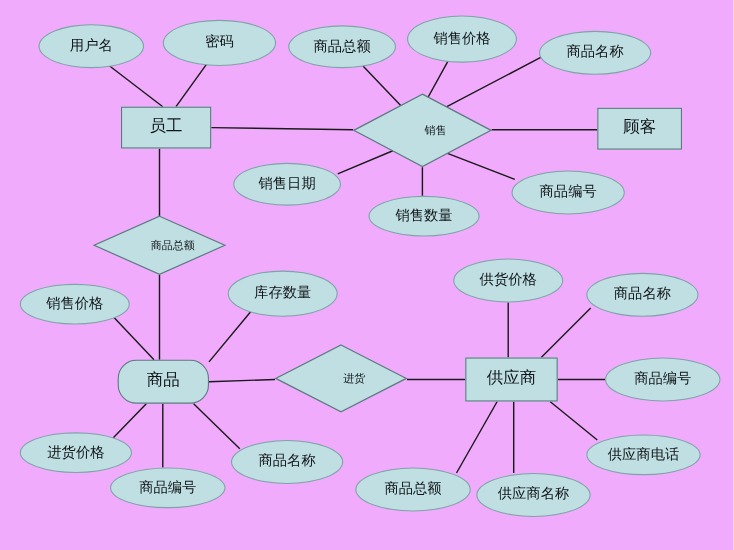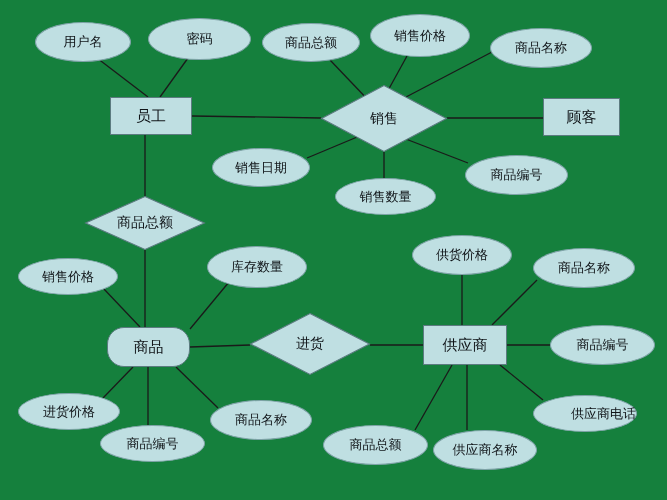--- a/index.html
+++ b/index.html
@@ -1,21 +1,21 @@
 <!DOCTYPE html>
 <html><head>
 <meta charset="utf-8">
 <style>
   html,body{margin:0;padding:0;background:#ffffff;}
   #canvas{
     position:relative;
     width:667px;height:500px;
-    background:#15803d;
+    background:#f0abfc;
     overflow:hidden;
-    font-family:Liberation Sans, sans-serif;
+    font-family:Liberation Mono, monospace;
   }
   #edges{position:absolute;left:0;top:0;width:667px;height:500px;}
   .node{
     position:absolute;
     display:flex;align-items:center;justify-content:center;
     text-align:center;
     color:#101418;
     box-sizing:border-box;
     line-height:1.05;
     user-select:none;
@@ -28,23 +28,23 @@
   }
   .ellipse{
     background:#bfdfe2;
     border:1px solid #7fa3a8;
     border-radius:50%;
     font-size:13px;
   }
   .rel-wrap{position:absolute;}
   .rel-wrap svg{position:absolute;left:0;top:0;overflow:visible;}
   .rel-label{
-    position:absolute;left:0;top:0;width:100%;height:100%;
+    position:absolute;left:12px;top:0;width:100%;height:100%;
     display:flex;align-items:center;justify-content:center;
-    font-size:14px;color:#101418;pointer-events:none;
+    font-size:10px;color:#101418;pointer-events:none;
   }
 </style>
 </head>
 <body>
 
 <div id="canvas">
   <svg id="edges" width="667" height="500" viewBox="0 0 667 500">
       <line x1="97" y1="58" x2="148" y2="97" stroke="#1a1a1a" stroke-width="1.3"></line>
       <line x1="188" y1="58" x2="160" y2="97" stroke="#1a1a1a" stroke-width="1.3"></line>
       <line x1="192" y1="116" x2="321" y2="118" stroke="#1a1a1a" stroke-width="1.3"></line>
@@ -113,21 +113,21 @@
       </div>
       <div class="node ellipse" style="left: 412px; top: 235px; width: 100px; height: 40px;">
         <span>供货价格</span>
       </div>
       <div class="node ellipse" style="left: 533px; top: 248px; width: 102px; height: 40px;">
         <span>商品名称</span>
       </div>
       <div class="node ellipse" style="left: 550px; top: 325px; width: 105px; height: 40px;">
         <span>商品编号</span>
       </div>
-      <div class="node ellipse" style="left: 533px; top: 395px; width: 104px; height: 37px; justify-content: flex-end;">
+      <div class="node ellipse" style="left: 533px; top: 395px; width: 104px; height: 37px;">
         <span>供应商电话</span>
       </div>
       <div class="node ellipse" style="left: 323px; top: 425px; width: 105px; height: 40px;">
         <span>商品总额</span>
       </div>
       <div class="node ellipse" style="left: 433px; top: 430px; width: 104px; height: 40px;">
         <span>供应商名称</span>
       </div>
       <div class="rel-wrap" style="left: 321px; top: 85px; width: 126px; height: 67px;">
         <svg width="126" height="67" viewBox="0 0 126 67">

